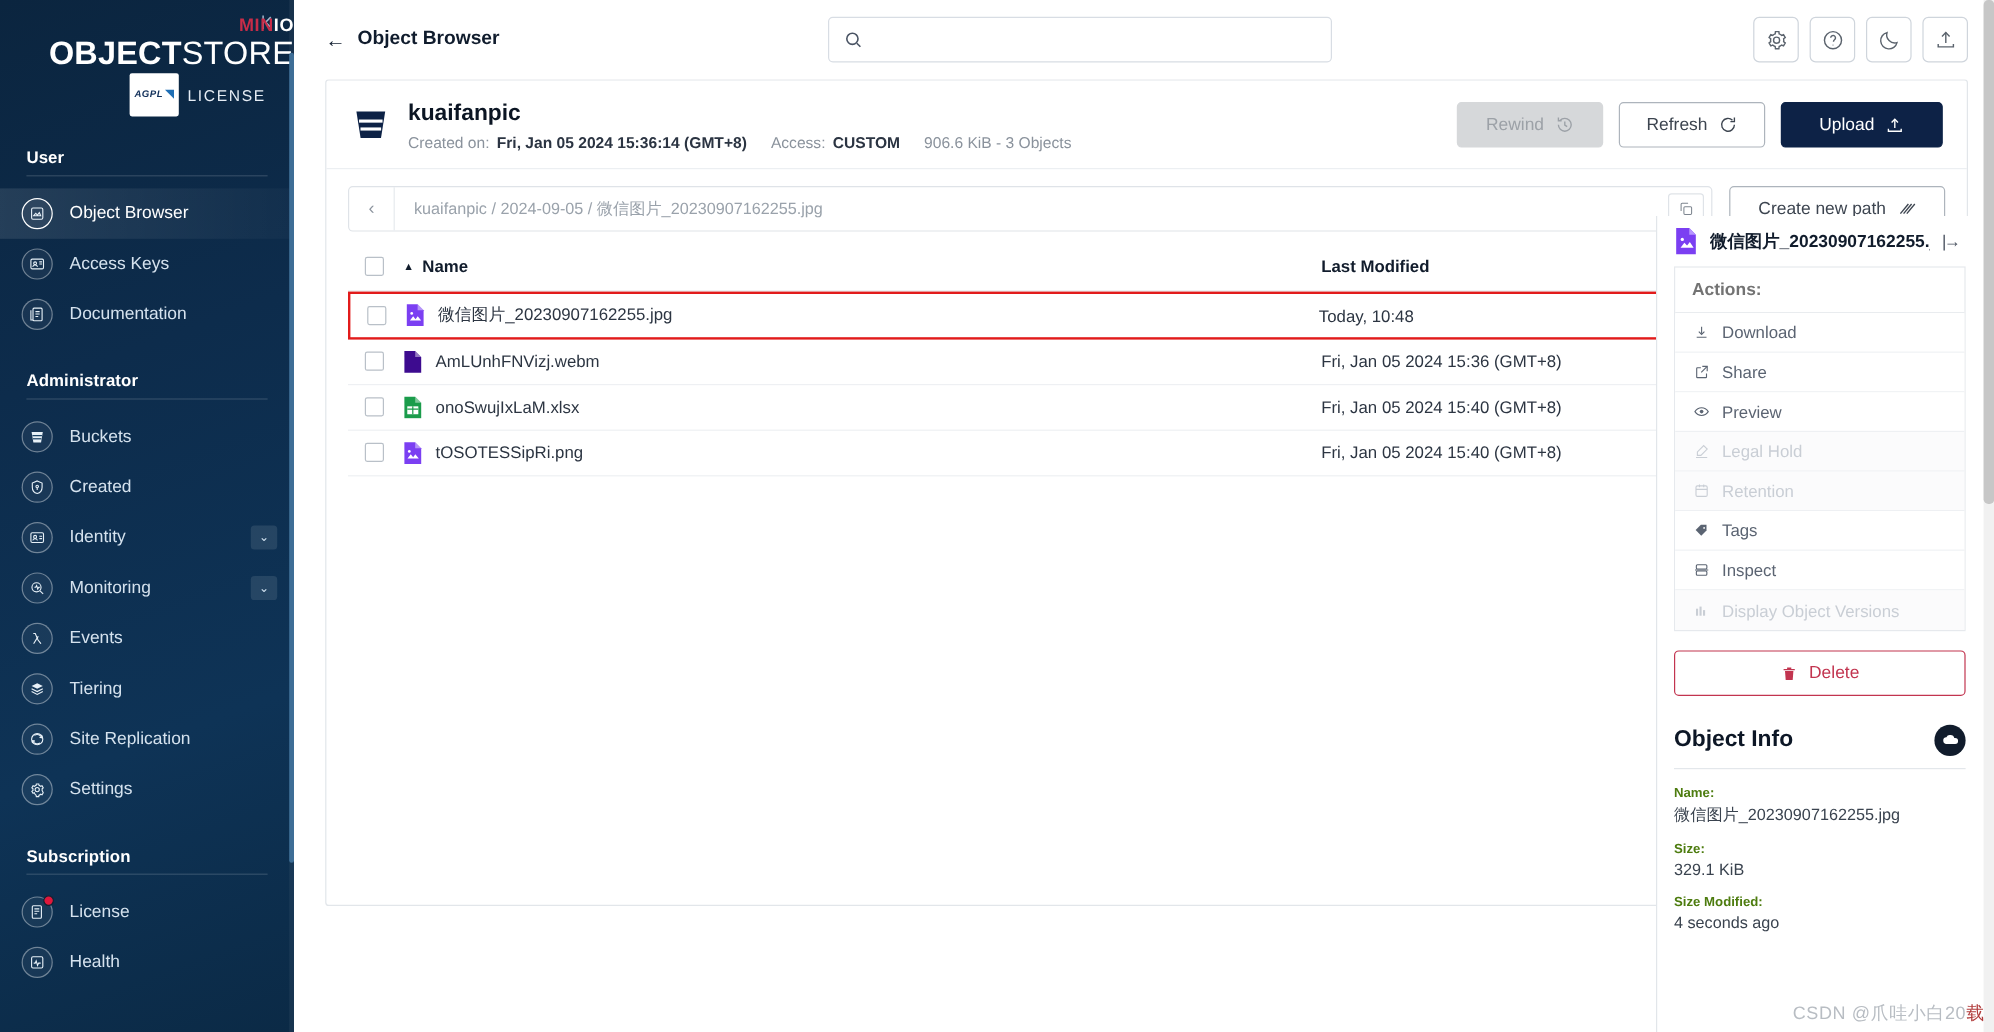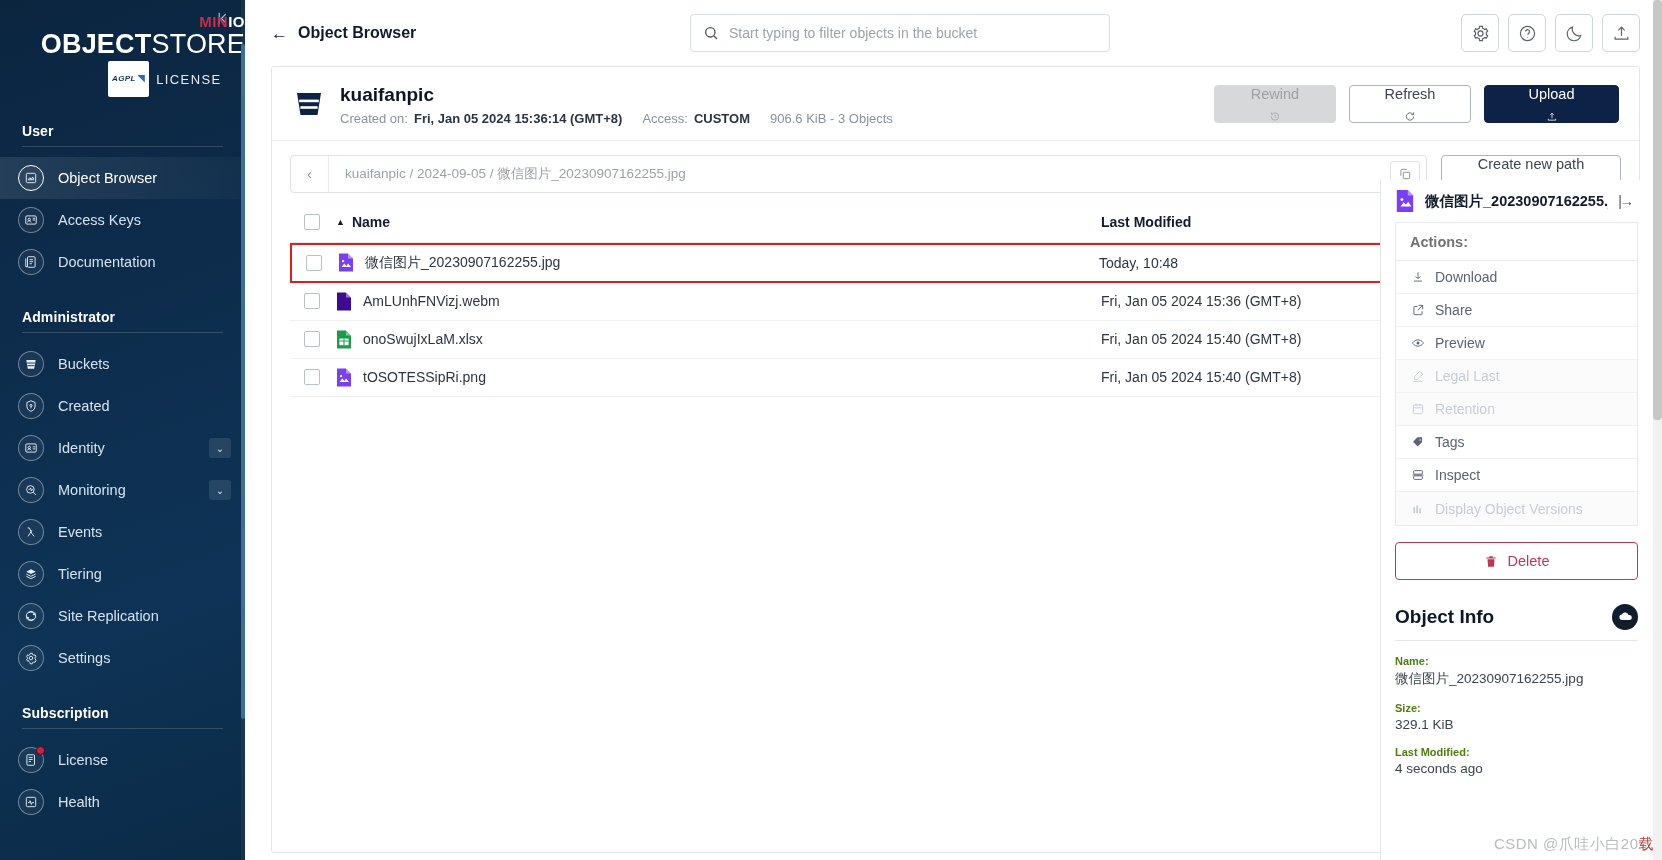--- a/index.html
+++ b/index.html
@@ -122,40 +122,40 @@
   .topicons { margin-left: auto; display: flex; gap: 9px; }
   .icobtn {
     width: 38px; height: 38px; border: 1px solid #cfd5dc; border-radius: 5px;
     background: #fff; display: flex; align-items: center; justify-content: center;
     cursor: pointer; color: #5b636d;
   }
   .icobtn svg { width: 19px; height: 19px; stroke: #5b636d; fill: none; stroke-width: 1.5; }
 
   .content { flex: 1; padding: 0 22px 0 26px; overflow: hidden; }
   .panel {
-    border: 1px solid #e2e6ea; border-radius: 3px; height: 787px;
+    border: 1px solid #e2e6ea; border-radius: 3px; height: 689px;
     display: flex; flex-direction: column; background: #fff;
   }
 
   .bucket-head {
     display: flex; align-items: center; padding: 16px 20px 14px 20px;
     border-bottom: 1px solid #eceff2; gap: 14px;
   }
   .bucket-ico { width: 34px; height: 34px; flex: 0 0 34px; position: relative; }
   .bucket-meta { flex: 1; }
   .bucket-name { font-size: 19px; font-weight: 700; color: #0b1523; line-height: 1.25; }
   .bucket-sub { font-size: 13px; color: #8a929c; margin-top: 4px; display:flex; gap: 6px; align-items:center; flex-wrap: nowrap;}
   .bucket-sub b { color: #2b3442; font-weight: 700; }
   .bucket-sub .sep { width: 8px; }
 
   .head-actions { display: flex; gap: 13px; align-items: center; }
   .btn {
     height: 38px; border-radius: 4px; font-size: 14.5px; cursor: pointer;
     display: flex; align-items: center; justify-content: center; gap: 9px;
-    padding: 0 18px; font-family: inherit; white-space: nowrap; flex-direction: column;
+    padding: 0 18px; font-family: inherit; white-space: nowrap;
   }
   .btn-disabled { background: #d6d8da; color: #9ca1a7; border: 1px solid #d6d8da; cursor: default; min-width: 122px;}
   .btn-outline { background: #fff; color: #3d4550; border: 1px solid #adb4bc; min-width: 122px;}
   .btn-primary { background: #0d2246; color: #fff; border: 1px solid #0d2246; min-width: 135px; }
   .btn svg { width: 16px; height: 16px; fill:none; stroke-width: 1.7; }
 
   .pathrow { display: flex; gap: 14px; padding: 14px 18px 10px 18px; align-items: center; }
   .pathbox {
     flex: 1; height: 38px; border: 1px solid #dfe3e8; border-radius: 4px;
     display: flex; align-items: center; background: #fff;
@@ -451,21 +451,20 @@
       <div class="back-title">
         <span class="back-arrow">←</span>
         <span class="page-title">Object Browser</span>
       </div>
 
       <div class="searchwrap">
         <svg viewBox="0 0 24 24">
           <circle cx="11" cy="11" r="7"></circle>
             <path d="M16.5 16.5L21 21"></path>
         </svg>
-        <input type="text" placeholder="Start typing to filter objects in the bucket" style="">
       </div>
 
       <div class="topicons">
         <div class="icobtn">
           <svg viewBox="0 0 24 24">
             <circle cx="12" cy="12" r="3.2"></circle>
             <path d="M19.4 13.5a7.8 7.8 0 000-3l1.7-1.3-1.8-3.1-2 .8a7.6 7.6 0 00-2.6-1.5L14.4 3h-3.6l-.3 2.4a7.6 7.6 0 00-2.6 1.5l-2-.8L4.1 9.2l1.7 1.3a7.8 7.8 0 000 3l-1.7 1.3 1.8 3.1 2-.8a7.6 7.6 0 002.6 1.5l.3 2.4h3.6l.3-2.4a7.6 7.6 0 002.6-1.5l2 .8 1.8-3.1z"></path>
           </svg>
         </div>
         <div class="icobtn">
@@ -686,21 +685,21 @@
               </span>
               <span>Preview</span>
             </div>
             <div class="act-item dis">
               <span class="act-ico">
                 <svg viewBox="0 0 24 24">
                   <path d="M15 4l5 5-9 9H6v-5z"></path>
                   <path d="M4 21h16"></path>
                 </svg>
               </span>
-              <span>Legal Last</span>
+              <span>Legal Hold</span>
             </div>
             <div class="act-item dis">
               <span class="act-ico">
                 <svg viewBox="0 0 24 24">
                   <rect x="4" y="5" width="16" height="15" rx="2"></rect>
                   <path d="M4 10h16M9 3v4M15 3v4"></path>
                 </svg>
               </span>
               <span>Retention</span>
             </div>
@@ -756,21 +755,21 @@
       <div id="info-list">
           <div class="info-block">
             <div class="info-label">Name:</div>
             <div class="info-value">微信图片_20230907162255.jpg</div>
           </div>
           <div class="info-block">
             <div class="info-label">Size:</div>
             <div class="info-value">329.1 KiB</div>
           </div>
           <div class="info-block">
-            <div class="info-label">Last Modified:</div>
+            <div class="info-label">Size Modified:</div>
             <div class="info-value">4 seconds ago</div>
           </div>
         </div>
     </div>
 
     <div class="watermark">
       <span>CSDN @爪哇小白20</span><span class="wm-badge">载</span>
     </div>
 
     <div class="main-scroll">

